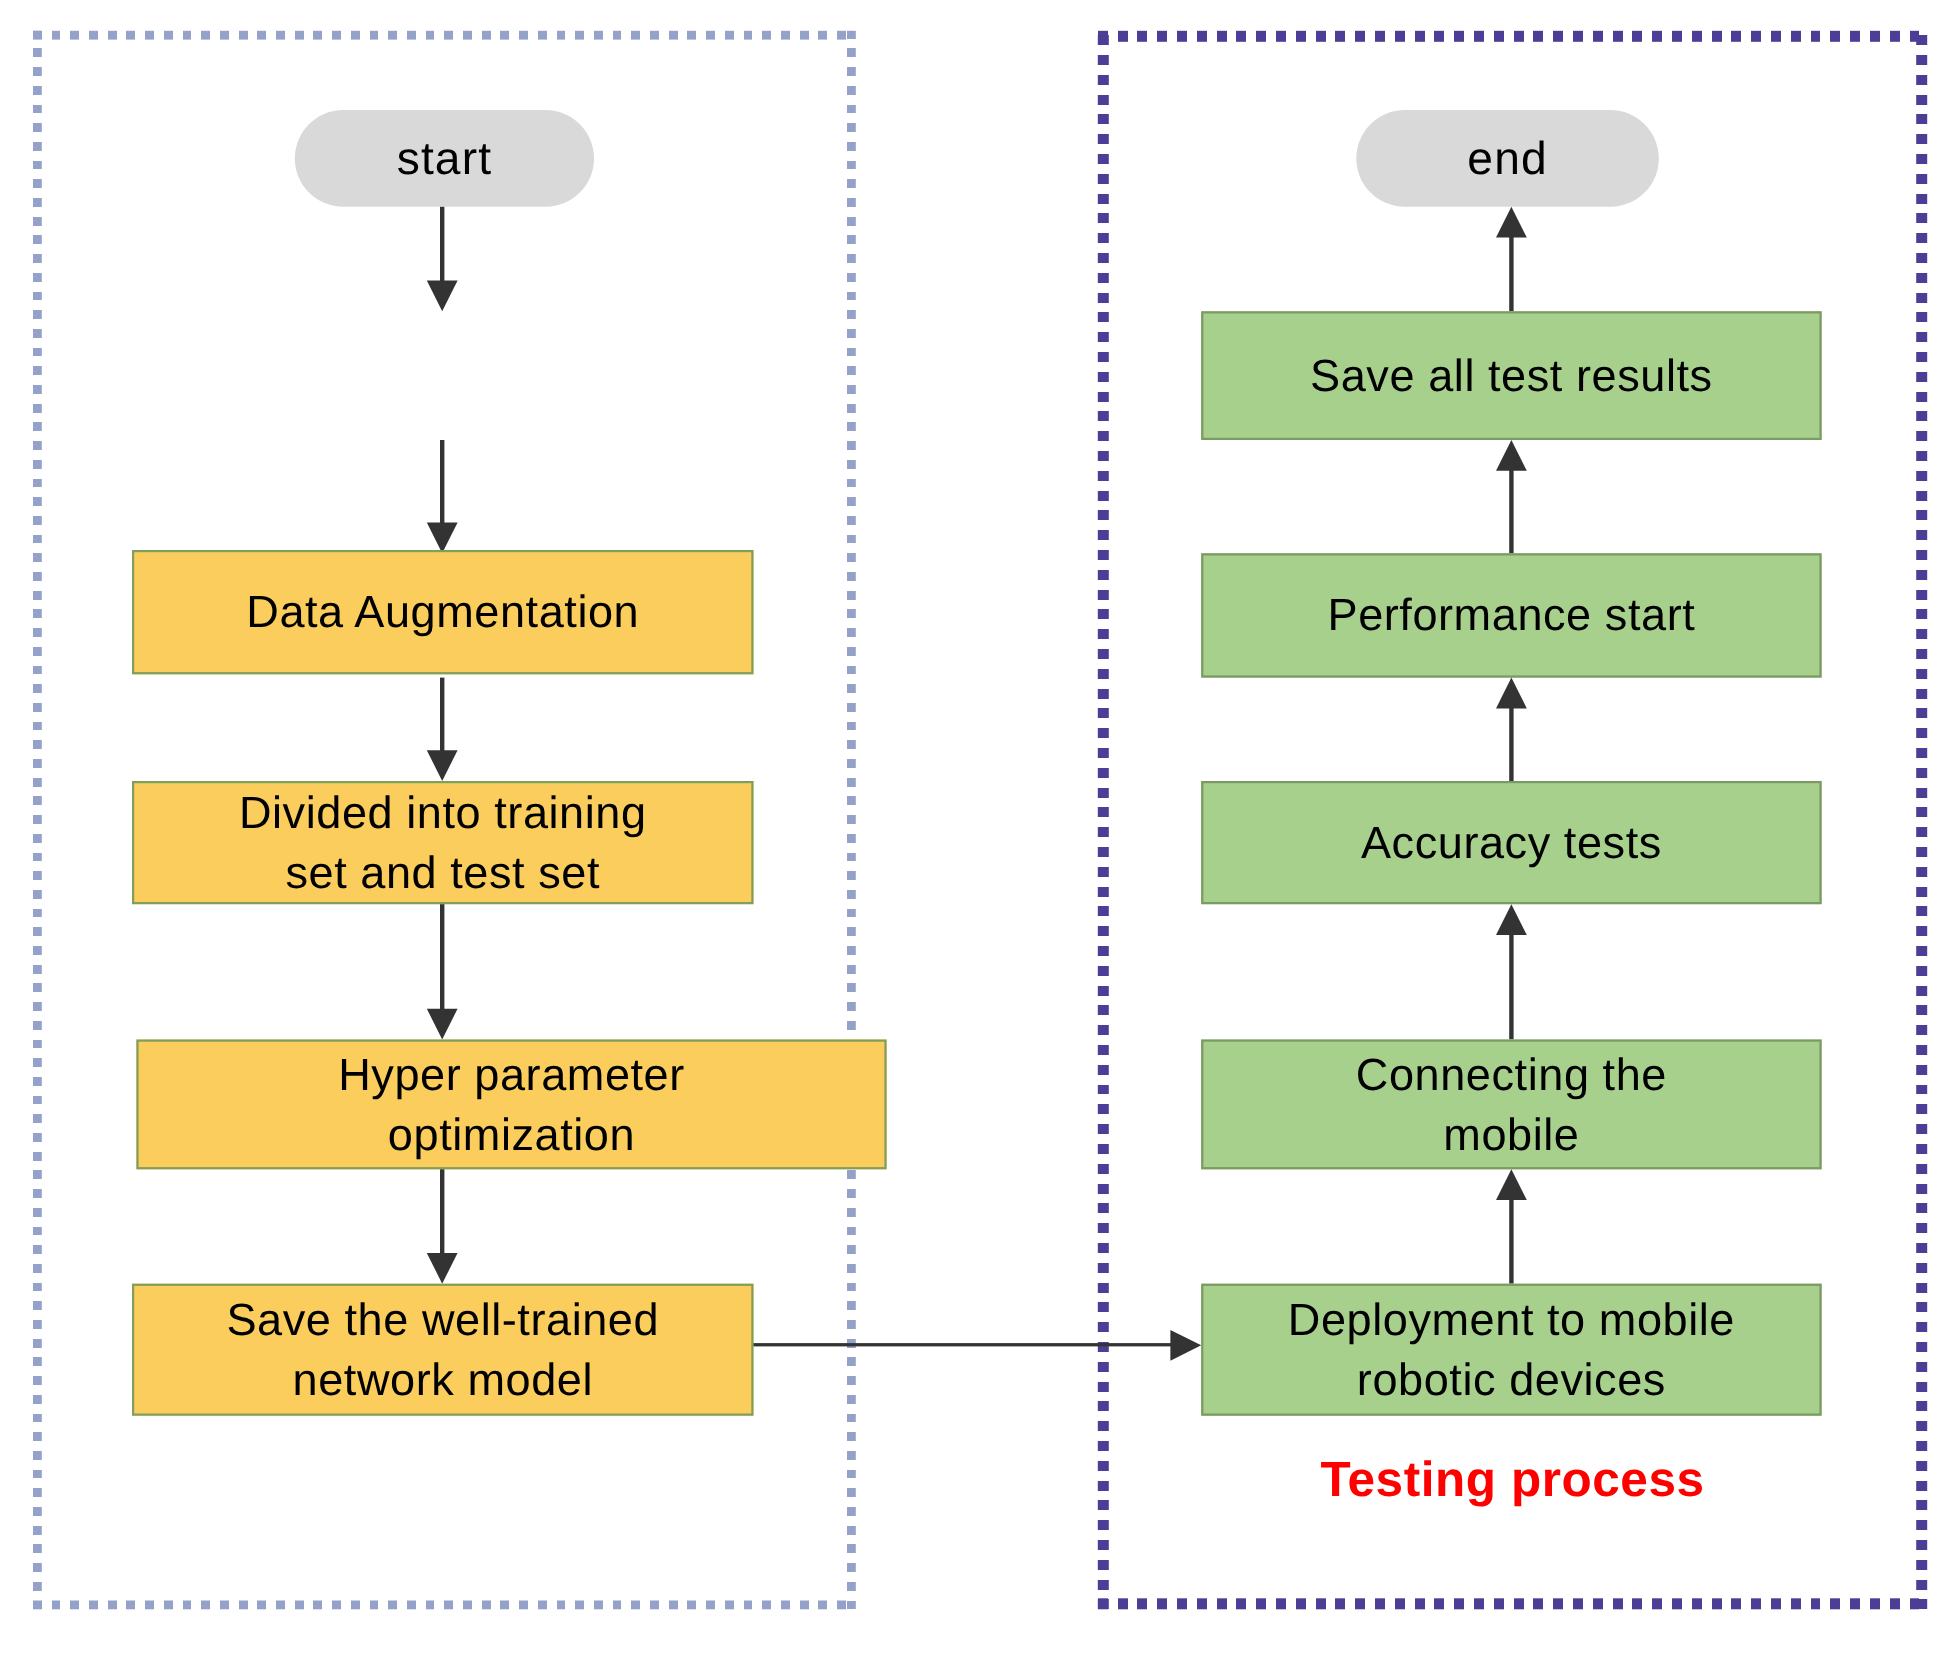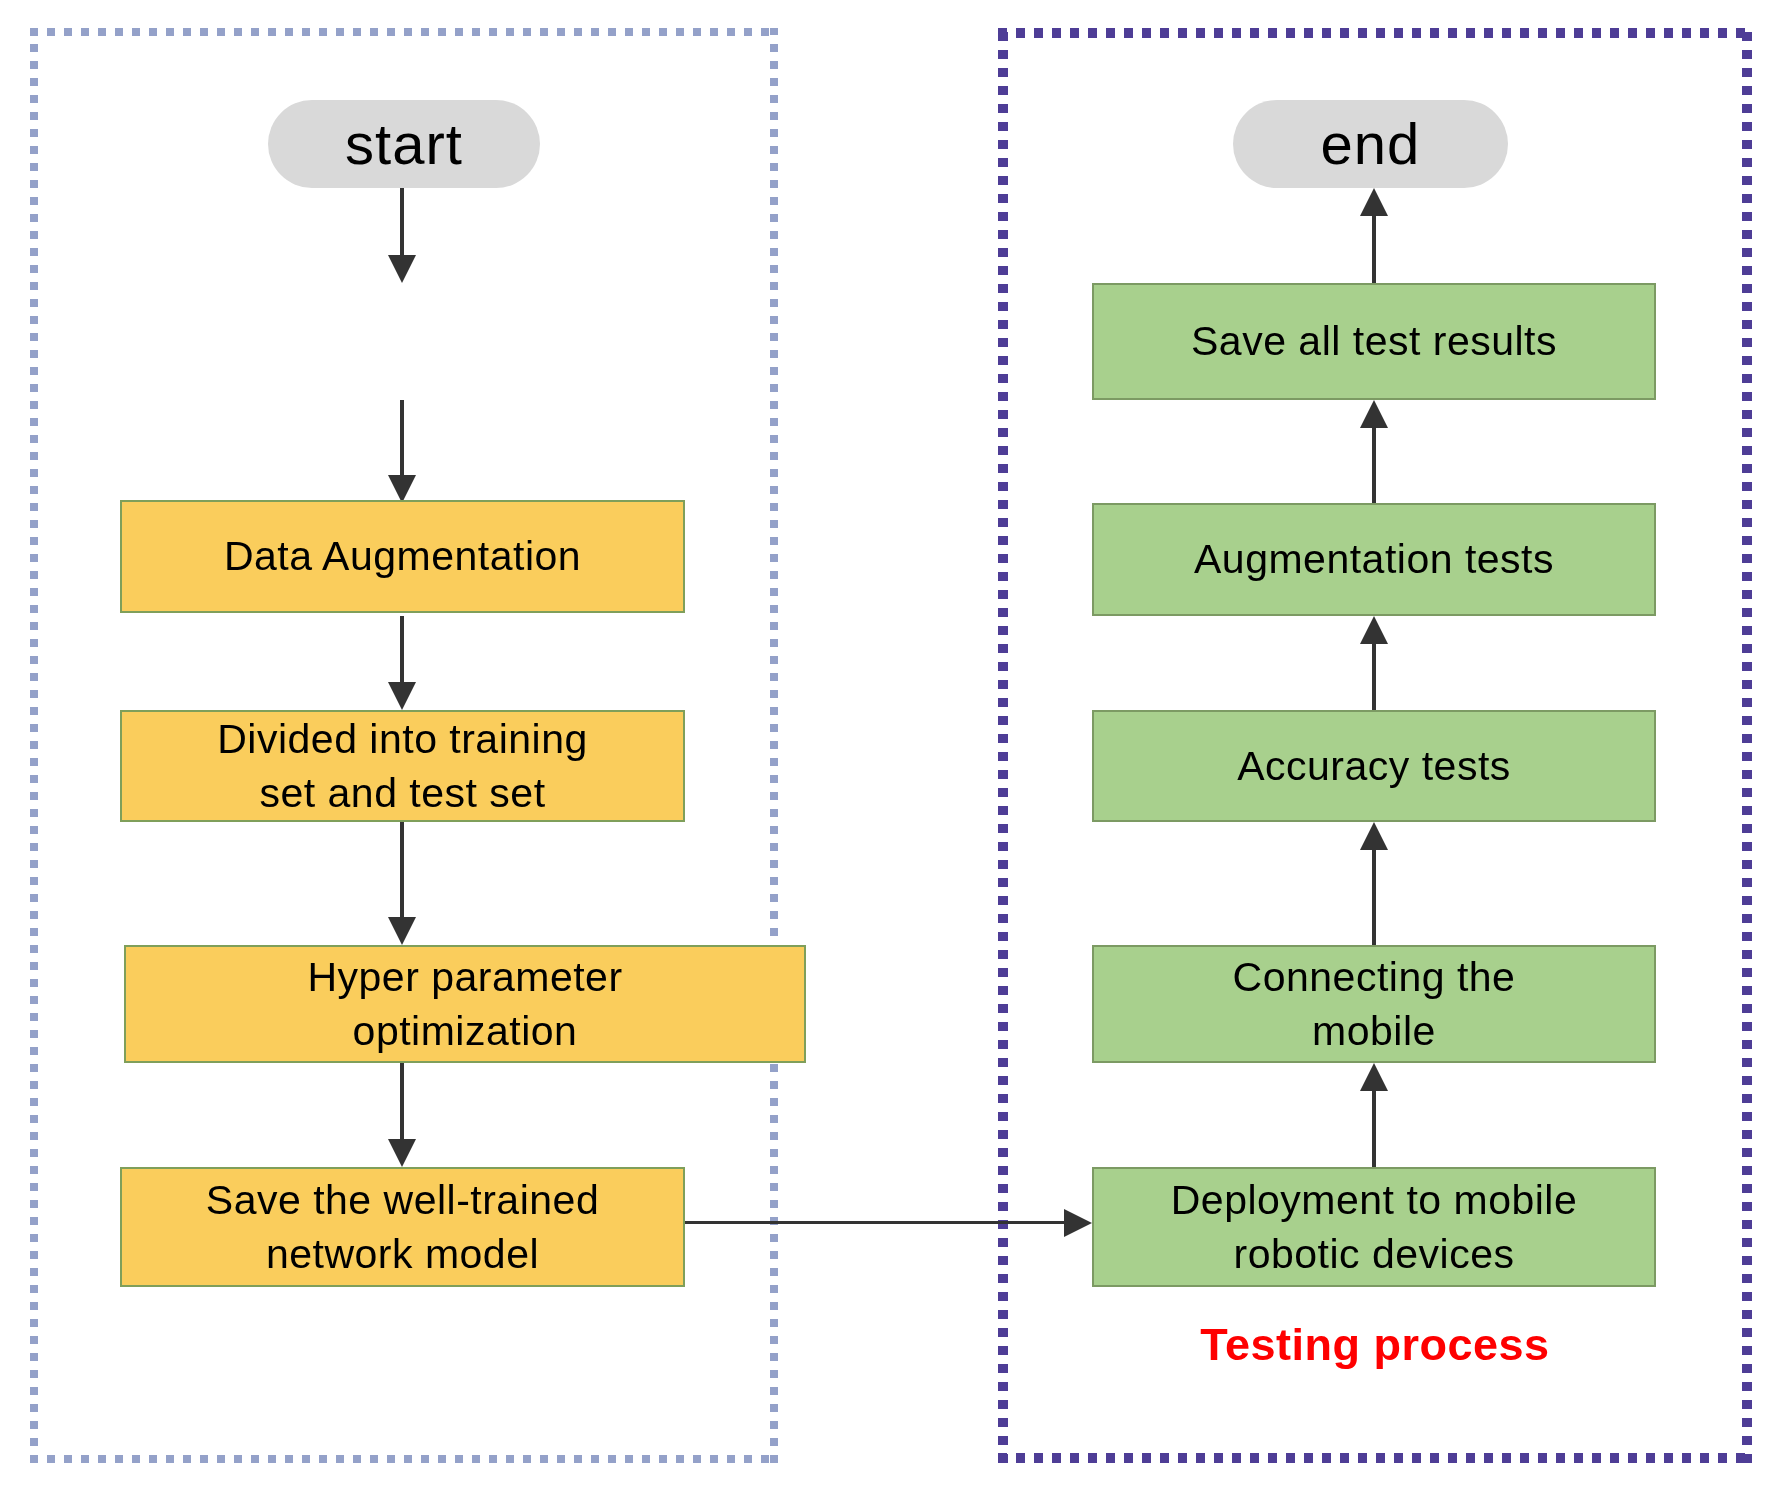--- a/index.html
+++ b/index.html
@@ -33,21 +33,21 @@
       repeating-linear-gradient(0deg,var(--right_dot) 0 9px,transparent 9px 18px) left top/10px 100% no-repeat,
       repeating-linear-gradient(0deg,var(--right_dot) 0 9px,transparent 9px 18px) right top/10px 100% no-repeat;
   }
   .node{
     position:absolute;display:flex;align-items:center;justify-content:center;
     text-align:center;box-sizing:border-box;white-space:pre-line;
     font-size:41px;line-height:1.32;letter-spacing:.5px;
   }
   .box.yellow{background:var(--yellow_fill);border:2px solid var(--yellow_border);}
   .box.green{background:var(--green_fill);border:2px solid var(--green_border);}
-  .capsule{background:var(--capsule_fill);border-radius:46px;font-size:58px;letter-spacing:1px;}
+  .capsule{background:var(--capsule_fill);border-radius:46px;font-size:42px;letter-spacing:1px;}
   .caption{
     position:absolute;text-align:center;color:var(--red);
     font-size:45px;font-weight:bold;letter-spacing:.5px;line-height:1.2;
   }
   .vline{position:absolute;width:4px;margin-left:-2px;background:var(--arrow);}
   .hline{position:absolute;height:3px;background:var(--arrow);}
   .head-down{position:absolute;width:0;height:0;margin-left:-14px;
     border-left:14px solid transparent;border-right:14px solid transparent;
     border-top:28px solid var(--arrow);}
   .head-up{position:absolute;width:0;height:0;margin-left:-14px;
@@ -101,21 +101,21 @@
   <div class="node capsule" style="left:1233px;top:100px;width:275px;height:88px">end</div>
 
   <div class="head-up" style="left:1374px;top:188px"></div>
   <div class="vline" style="left:1374px;top:215px;height:68px"></div>
 
   <div class="node box green" style="left:1092px;top:283px;width:564px;height:117px">Save all test results</div>
 
   <div class="head-up" style="left:1374px;top:400px"></div>
   <div class="vline" style="left:1374px;top:427px;height:76px"></div>
 
-  <div class="node box green" style="left:1092px;top:503px;width:564px;height:113px">Augmentation tests</div>
+  <div class="node box green" style="left:1092px;top:503px;width:564px;height:113px">Performance start</div>
 
   <div class="head-up" style="left:1374px;top:616px"></div>
   <div class="vline" style="left:1374px;top:643px;height:67px"></div>
 
   <div class="node box green" style="left:1092px;top:710px;width:564px;height:112px">Accuracy tests</div>
 
   <div class="head-up" style="left:1374px;top:822px"></div>
   <div class="vline" style="left:1374px;top:849px;height:96px"></div>
 
   <div class="node box green" style="left:1092px;top:945px;width:564px;height:118px">Connecting the

